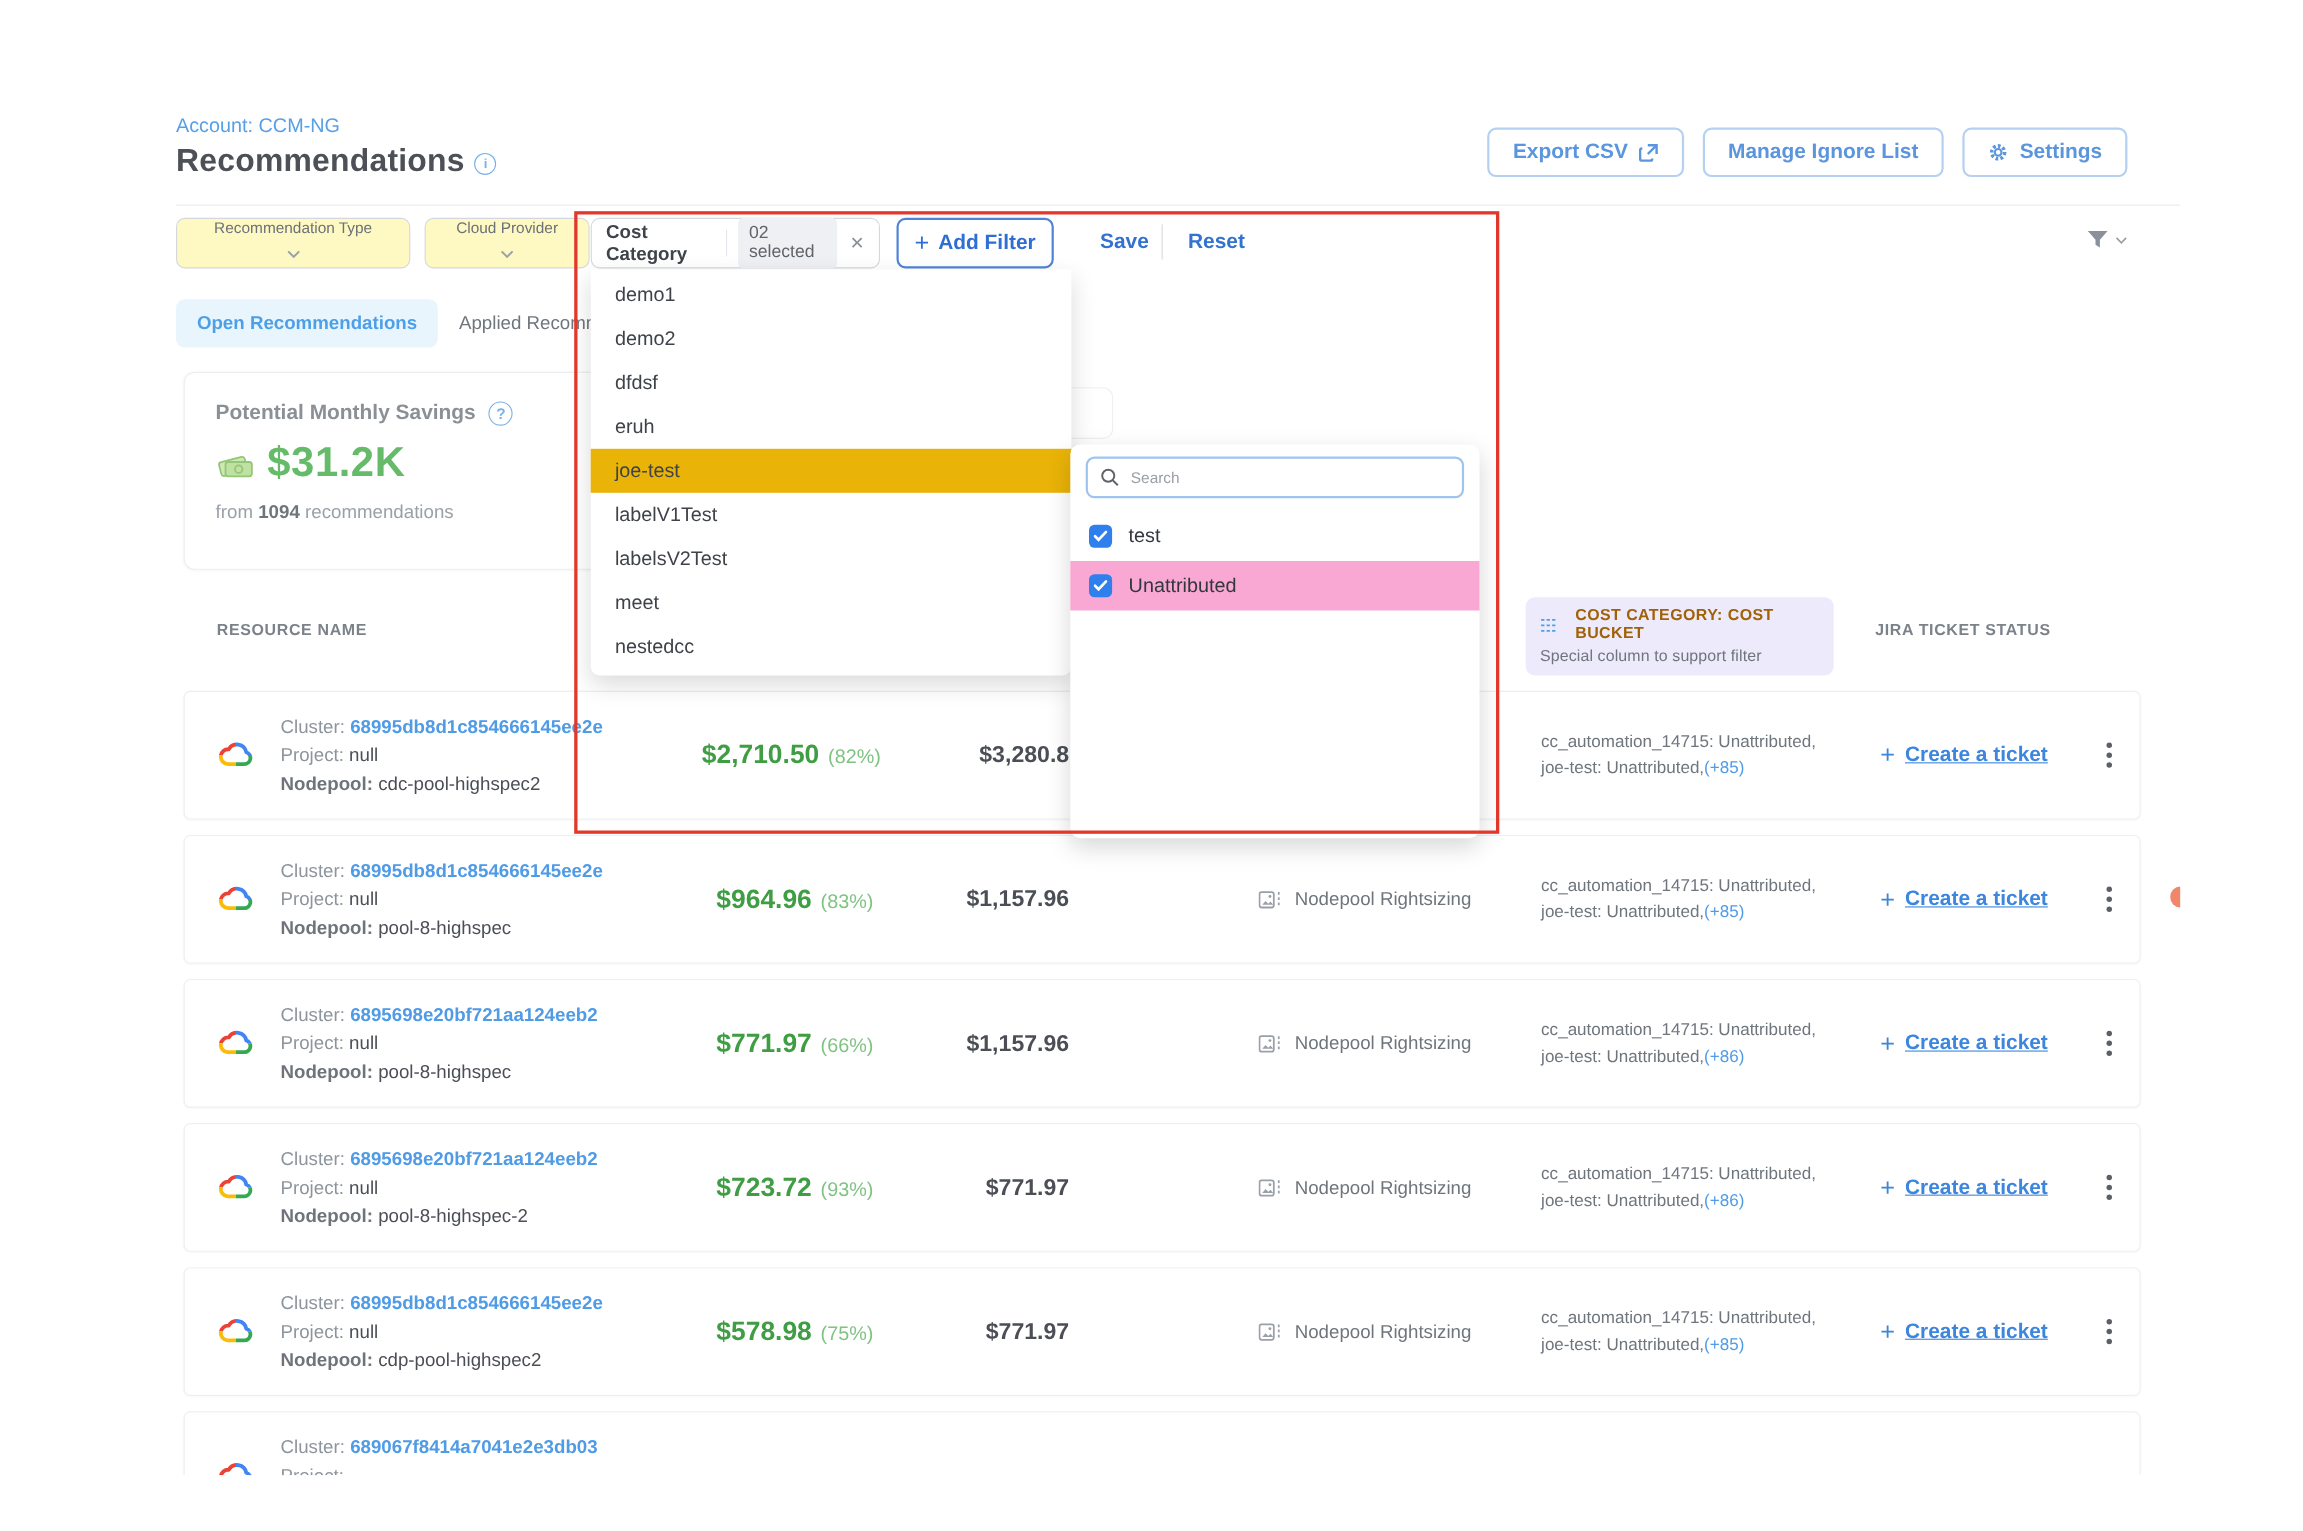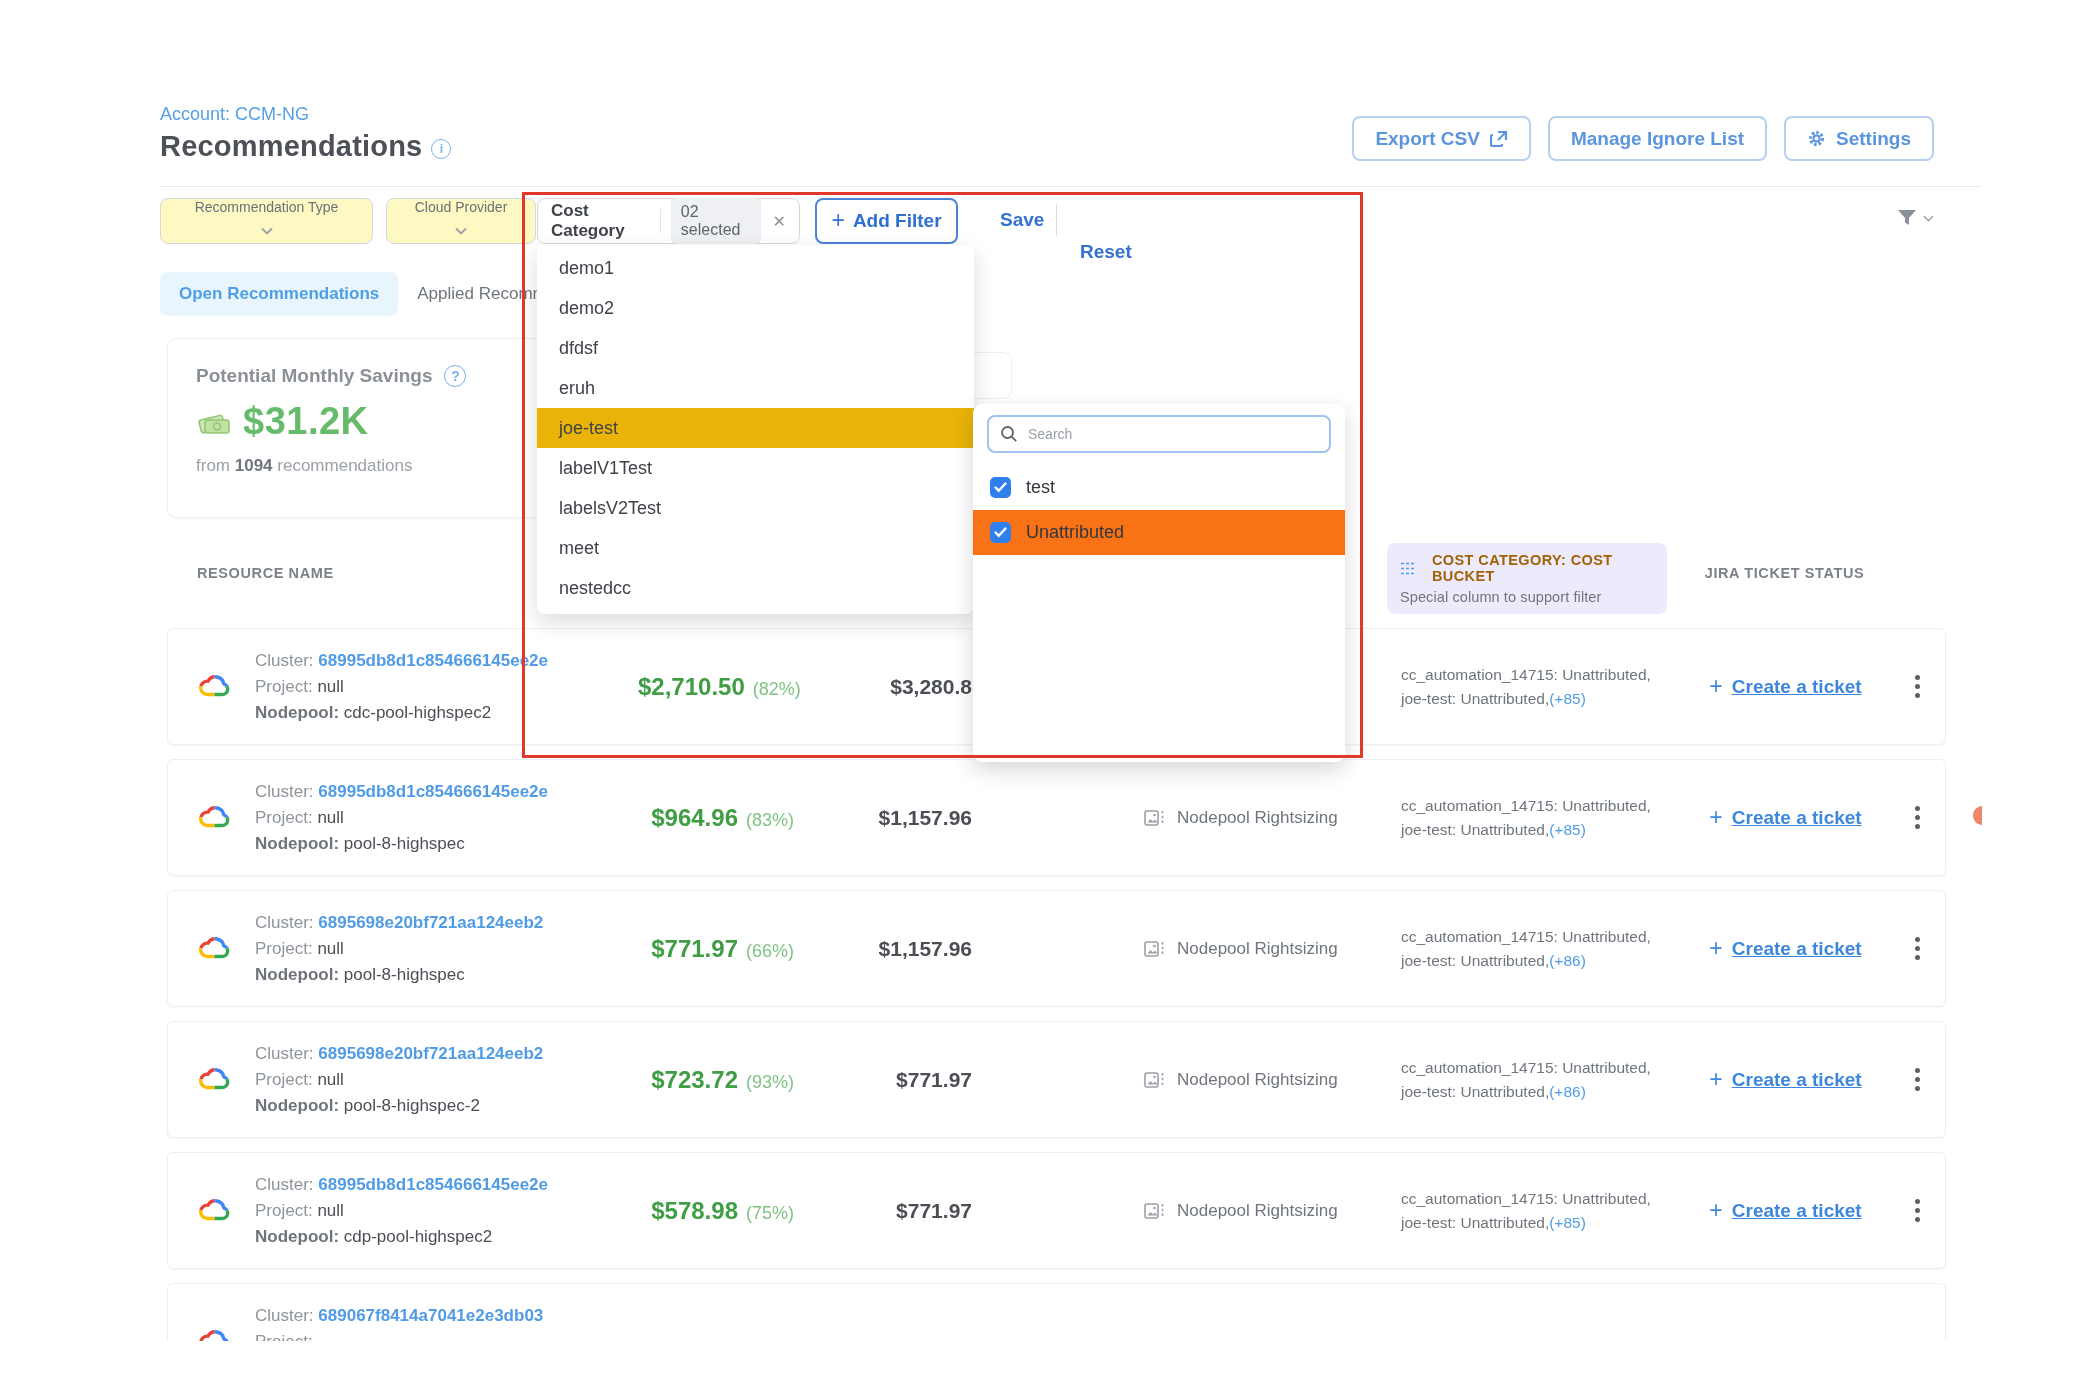--- a/index.html
+++ b/index.html
@@ -28,21 +28,21 @@
         border-radius:8px;display:flex;align-items:center;gap:10px;padding:0 13px;}
   .chip-name{font-size:17px;font-weight:700;color:#3f434a;}
   .chip-sep{width:1px;height:24px;background:#e2e5e9;}
   .chip-badge{background:#eef0f3;border-radius:5px;padding:5px 10px;font-size:16px;color:#5f646b;}
   .chip-close{font-size:16px;color:#8a9097;margin-left:2px;cursor:pointer;}
   .add-filter{position:absolute;left:655px;top:198px;height:46px;width:143px;border:2px solid #4f83d8;border-radius:8px;
         background:#fff;color:#2f6fd3;font-weight:700;font-size:19px;display:flex;align-items:center;justify-content:center;gap:8px;cursor:pointer;}
   .add-plus{font-size:23px;font-weight:400;margin-top:-2px;}
   .link-btn{position:absolute;top:209px;font-size:19px;font-weight:700;color:#3472cf;cursor:pointer;}
   .save-btn{left:840px;}
-  .reset-btn{left:920px;margin-top:32px;}
+  .reset-btn{left:920px;}
   .sr-divider{position:absolute;left:896px;top:204px;width:1px;height:32px;background:#d7dade;}
   .funnel{position:absolute;left:1735px;top:206px;display:flex;align-items:center;gap:4px;cursor:pointer;}
 
   
   .tabs{position:absolute;left:0;top:272px;display:flex;align-items:center;}
   .tab{height:44px;display:flex;align-items:center;padding:0 19px;font-size:17px;border-radius:8px;color:#6f757c;cursor:pointer;}
   .tab.active{background:#e9f5fd;color:#4d9fe8;font-weight:700;}
 
   
   .savings-card{position:absolute;left:7px;top:338px;width:440px;height:180px;background:#fff;border:1px solid #eceef1;
@@ -96,21 +96,21 @@
   .dd1-item.hl{background:#eab308;}
 
   
   .dd2{position:absolute;left:973px;top:404px;width:372px;height:358px;background:#fff;z-index:11;
        box-shadow:0 8px 22px rgba(0,0,0,.16);border-radius:9px;padding-top:11px;}
   .search-box{margin:0 14px 12px 14px;height:38px;border:2px solid #9fc4ee;border-radius:8px;display:flex;
        align-items:center;gap:10px;padding:0 11px;background:#fff;}
   .search-box input{border:none;outline:none;font-size:14px;color:#3f4349;width:100%;font-family:"Liberation Sans",sans-serif;}
   .search-box input::placeholder{color:#9aa0a6;}
   .opt{height:45px;display:flex;align-items:center;gap:15px;padding-left:17px;font-size:18px;color:#33373d;cursor:pointer;}
-  .opt.hl{background:#f97316;}
+  .opt.hl{background:#f9a8d4;}
   .cbx{width:21px;height:21px;border-radius:5px;background:#2f80ed;display:flex;align-items:center;justify-content:center;flex:none;}
 
   
   .red-box{position:absolute;left:522px;top:192px;width:841px;height:566px;border:3px solid #e2372b;z-index:20;pointer-events:none;}
   .orange-dot{position:absolute;left:1973px;top:806px;width:9px;height:19px;border-radius:10px 0 0 10px;background:#f0876a;z-index:6;}
   .bottom-mask{position:absolute;left:0;top:1341px;width:2094px;height:51px;background:#fff;z-index:6;}
   svg{display:block;}
 </style>
 </head>
 <body>

